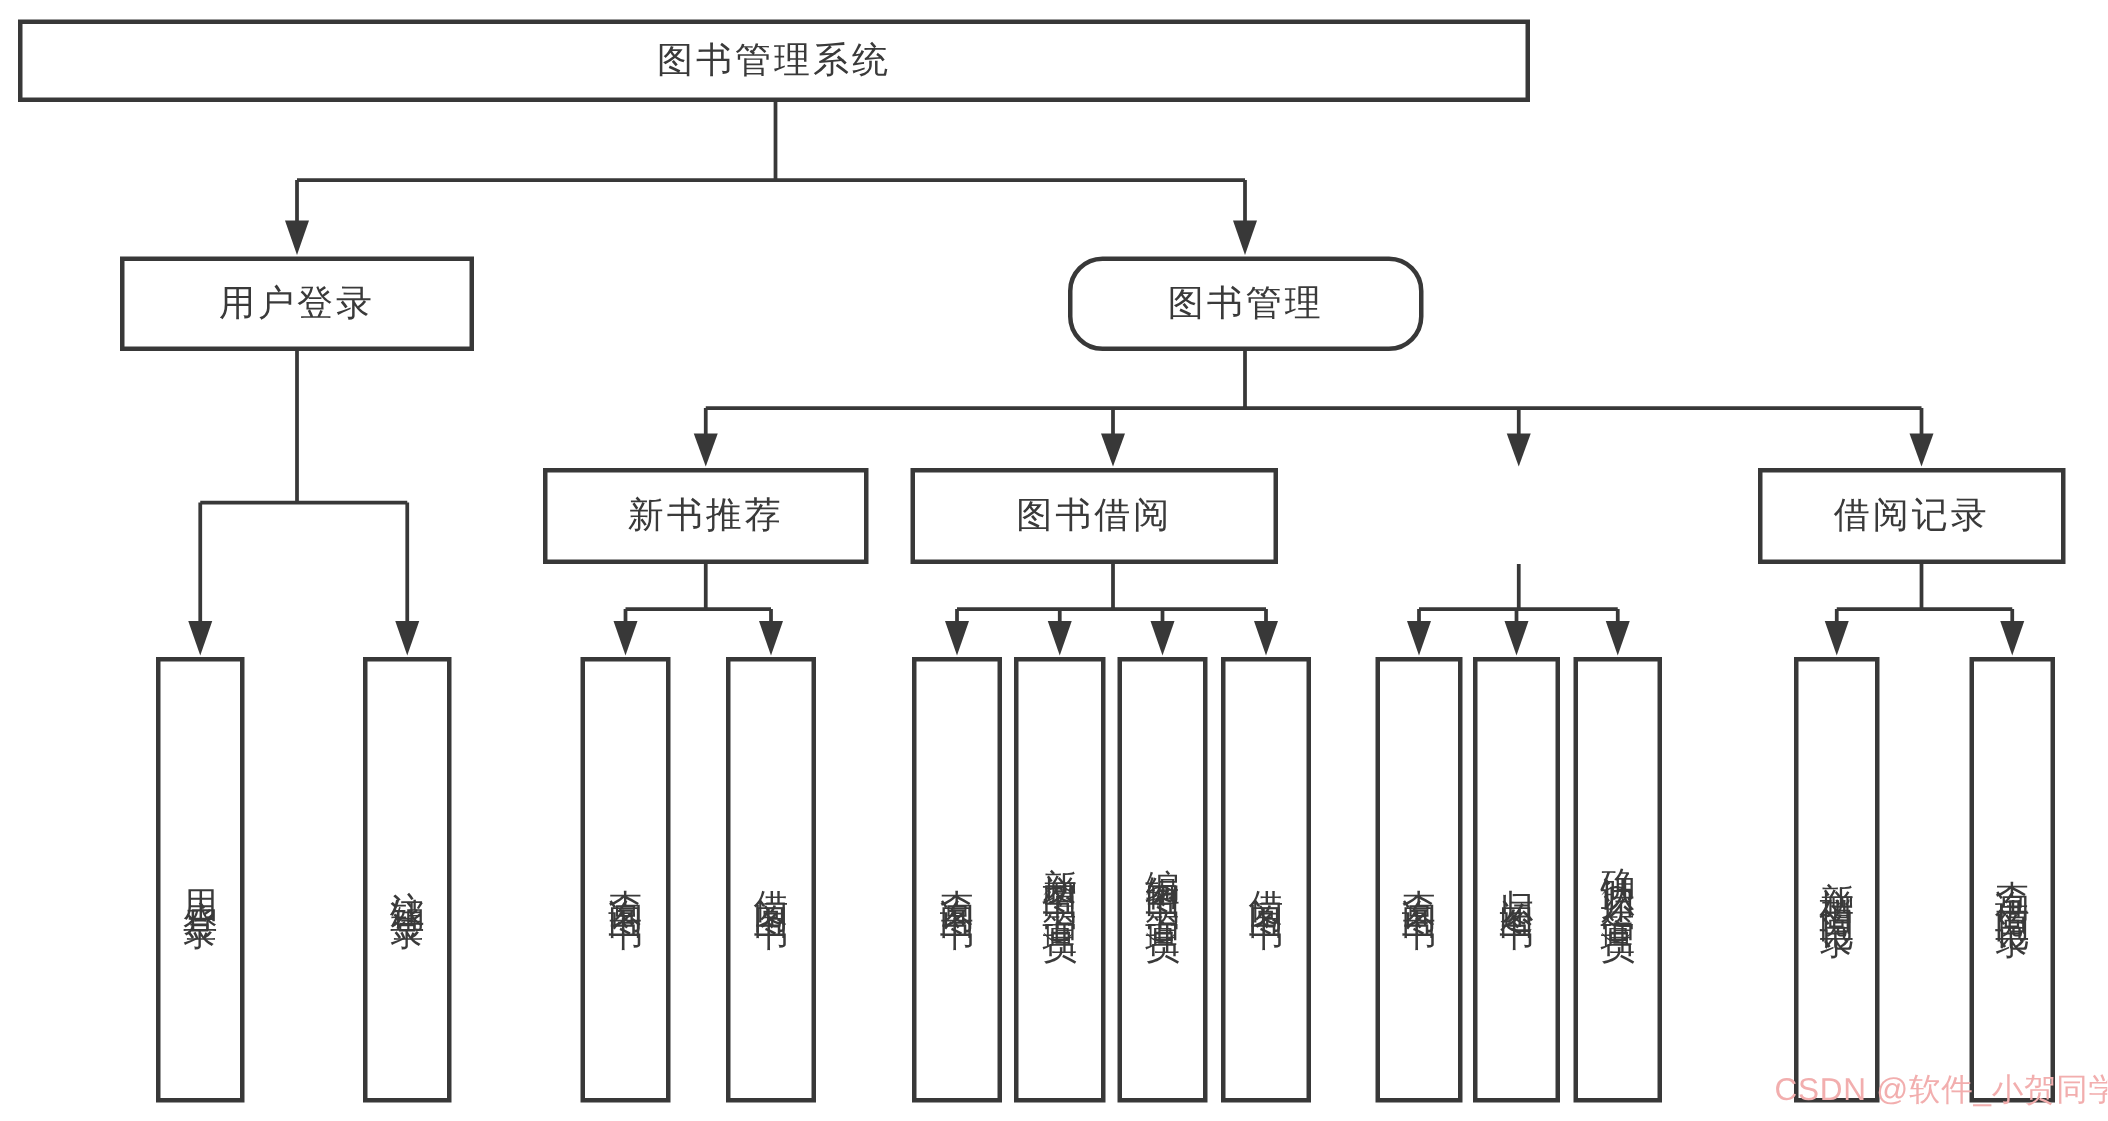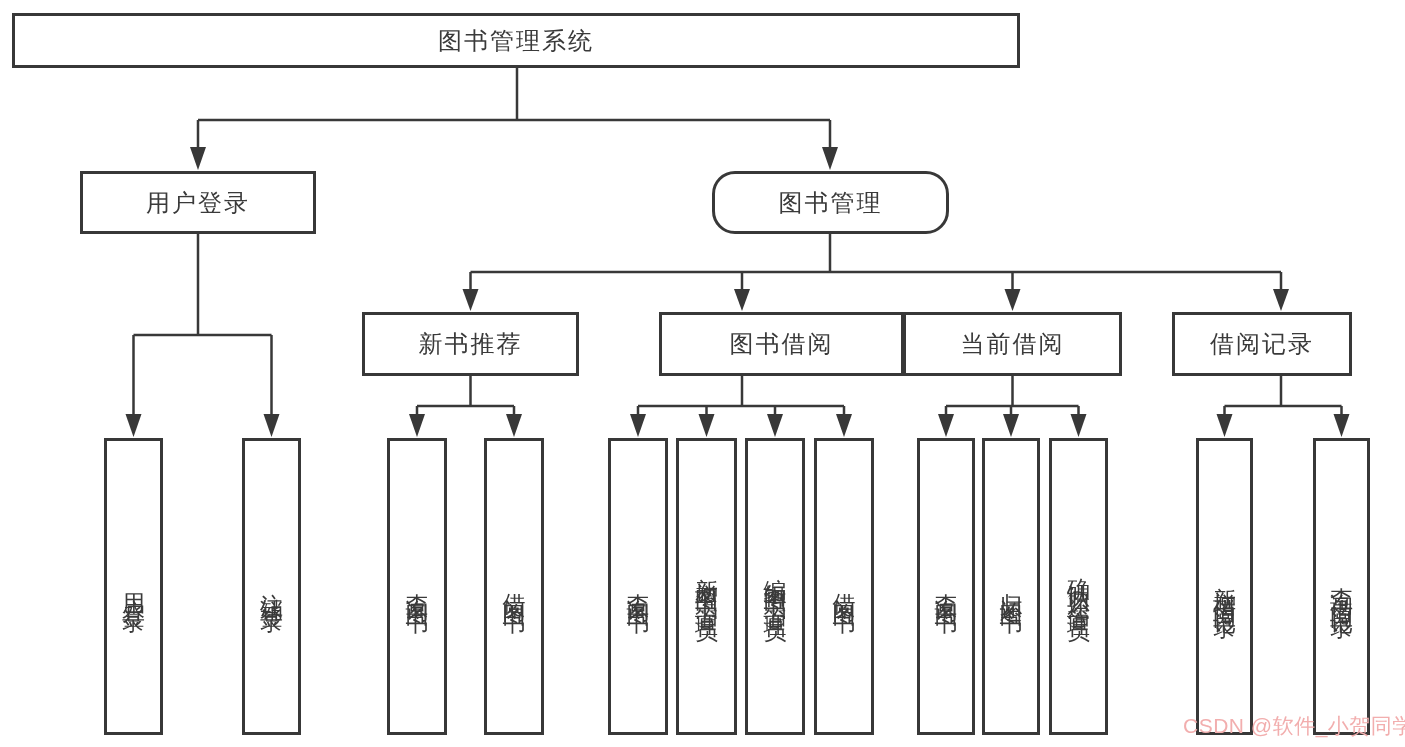--- a/index.html
+++ b/index.html
@@ -78,27 +78,24 @@
   <div class="node" style="left:80px;top:171px;width:236px;height:63px;">
     <span class="hlabel">用户登录</span>
   </div>
   <div class="node" style="left:712px;top:171px;width:237px;height:63px;border-radius:23px;">
     <span class="hlabel">图书管理</span>
   </div>
 
   <div class="node" style="left:362px;top:312px;width:217px;height:64px;text-align:center;">
     <span class="hlabel">新书推荐</span>
   </div>
-  <div class="node" style="left:659px;top:312px;width:245px;height:64px;">
+  <div class="node" style="left:607px;top:312px;width:245px;height:64px;">
     <span class="hlabel">图书借阅</span>
   </div>
-  <div class="node" style="left:903px;top:312px;width:219px;height:64px;">
-    <span class="hlabel">当前借阅</span>
-  </div>
-  <div class="node" style="left:1172px;top:312px;width:180px;height:64px;">
+  <div class="node" style="left:1172px;top:312px;width:205px;height:64px;">
     <span class="hlabel">借阅记录</span>
   </div>
 
   <div class="node" style="left:104px;top:438px;width:59px;height:297px;">
     <span class="vlabel">用户登录</span>
   </div>
   <div class="node" style="left:242px;top:438px;width:59px;height:297px;">
     <span class="vlabel">注销登录</span>
   </div>
   <div class="node" style="left:387px;top:438px;width:60px;height:297px;">

